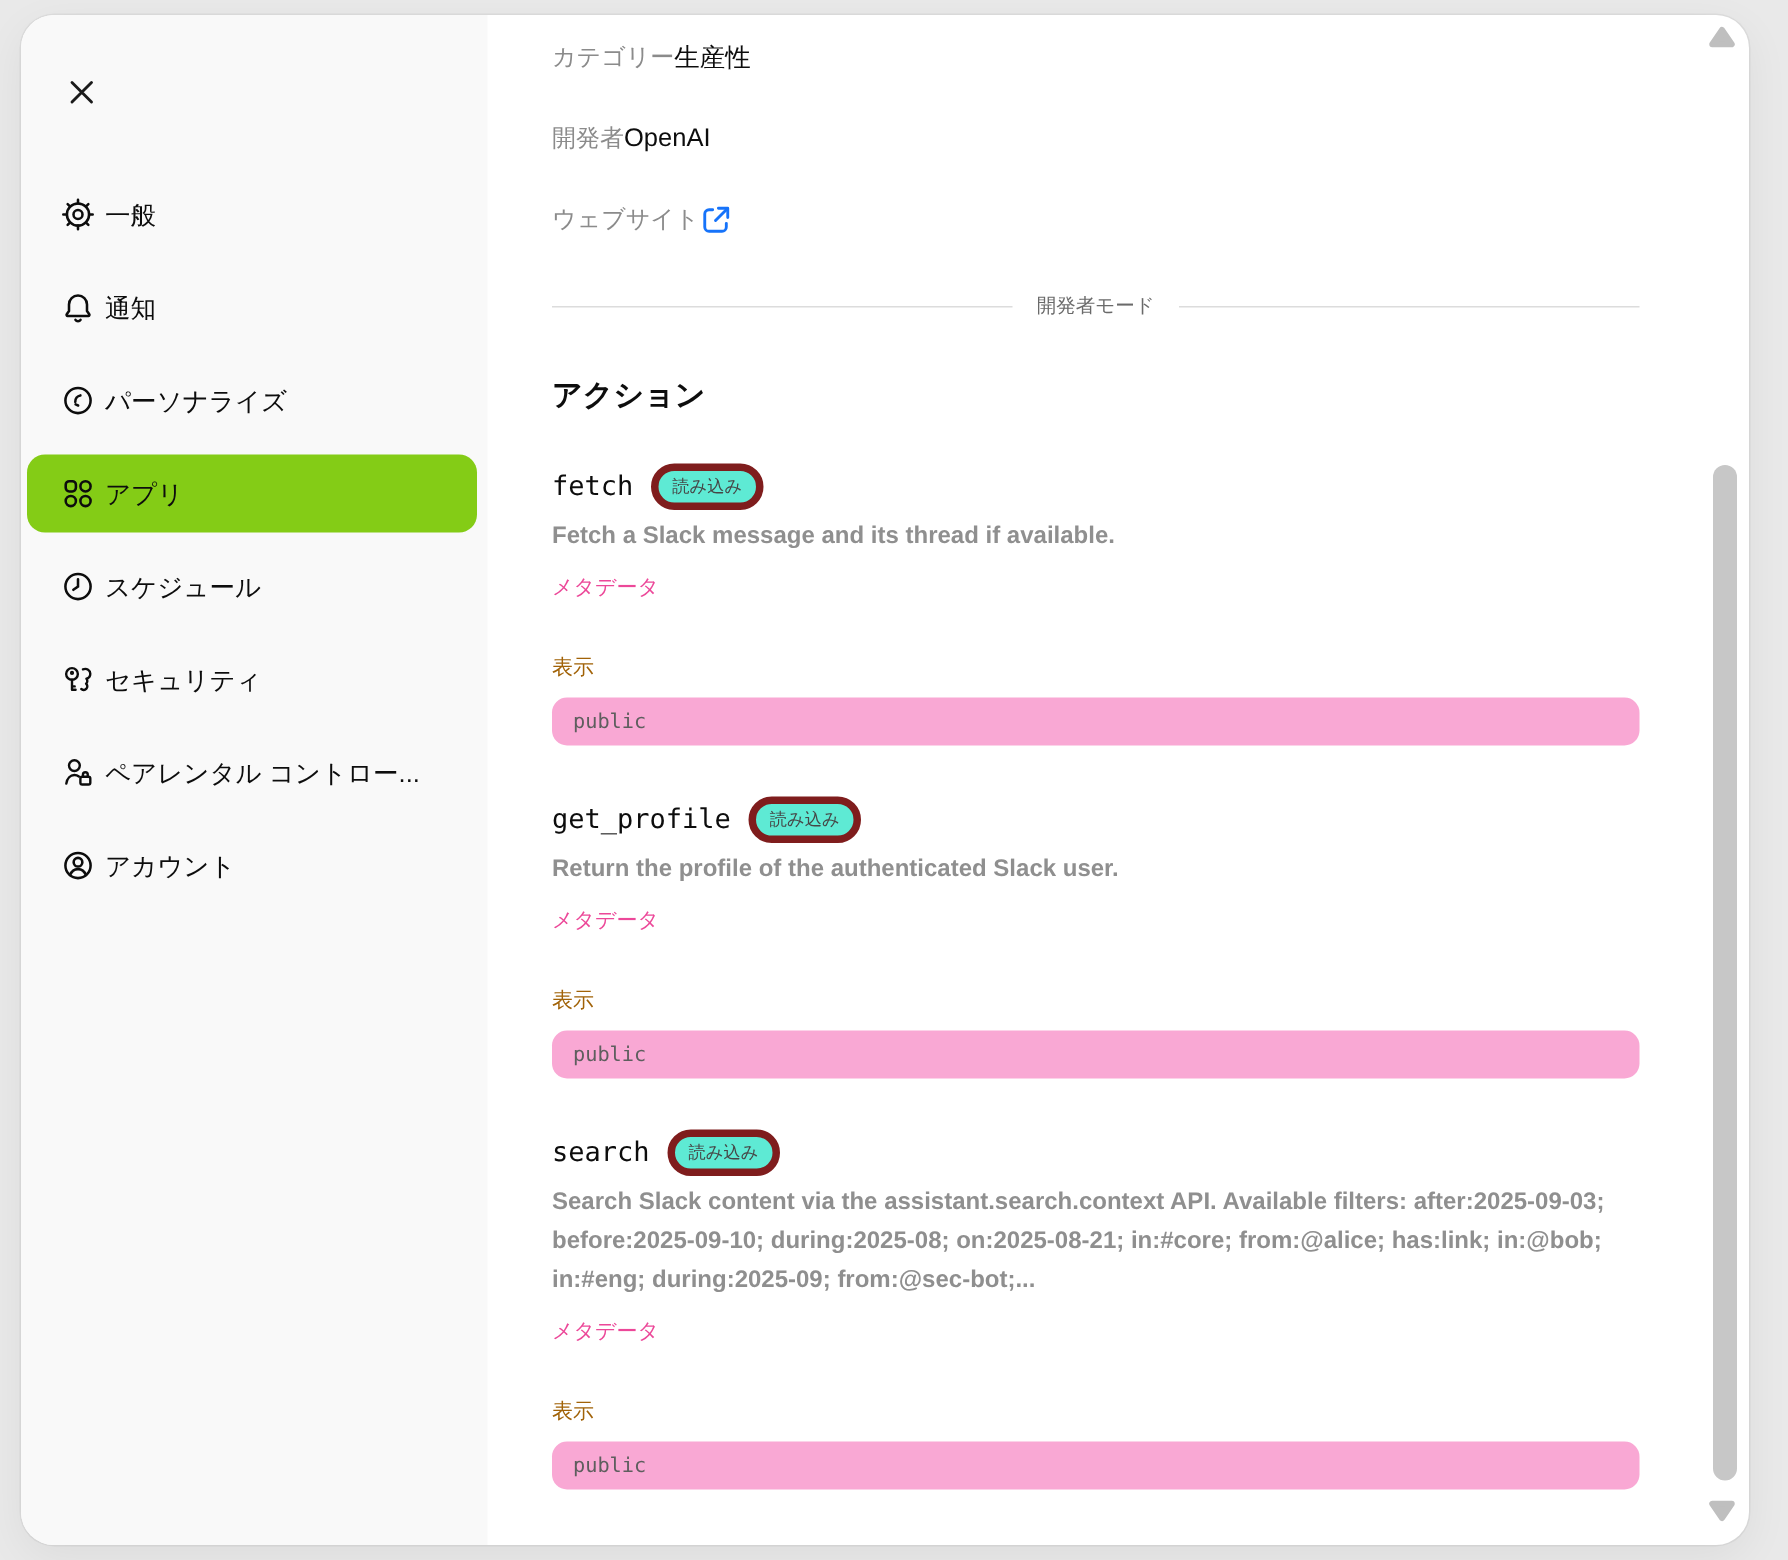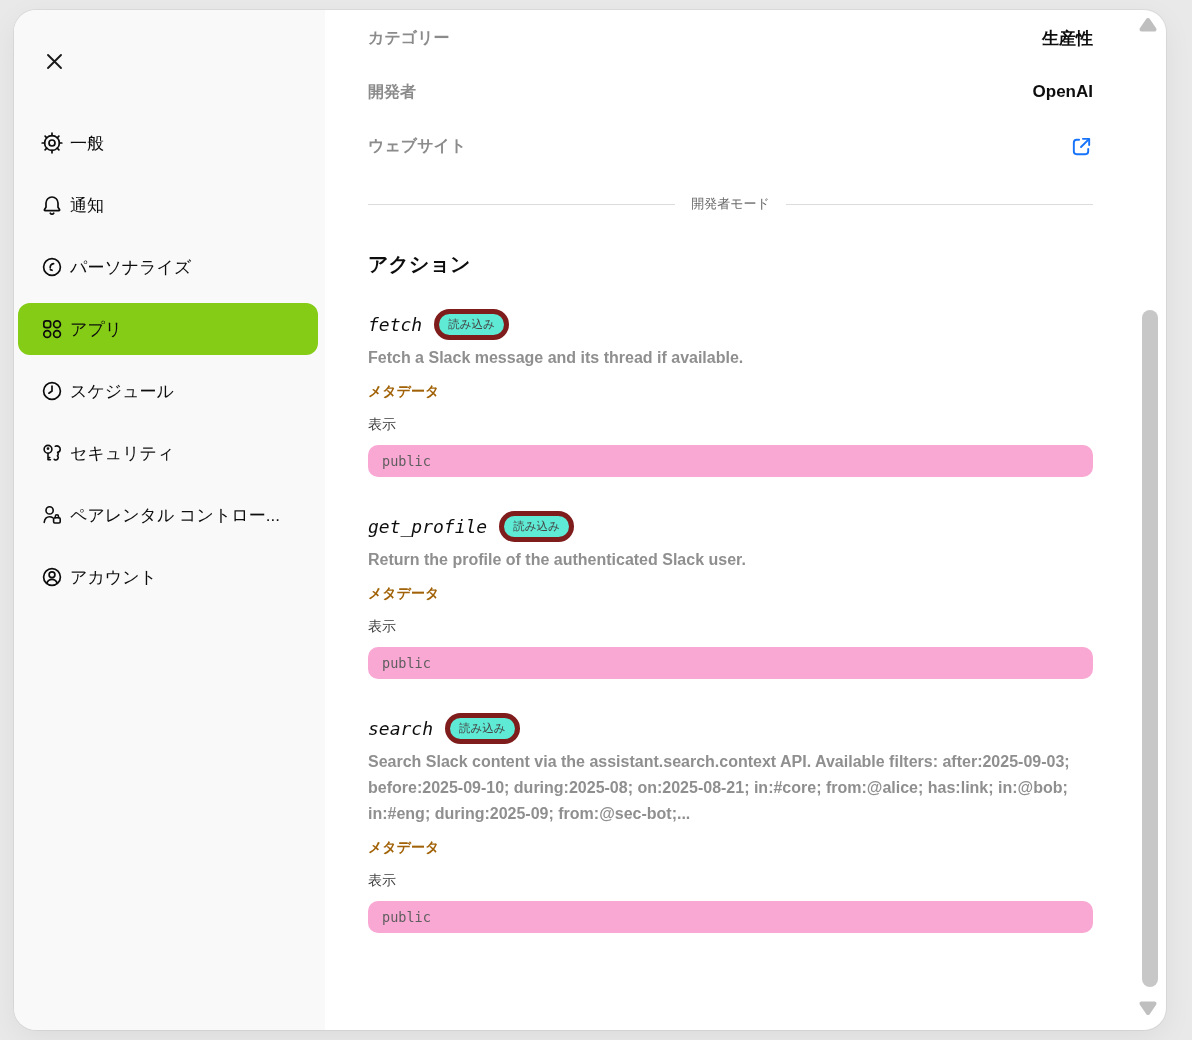--- a/index.html
+++ b/index.html
@@ -38,21 +38,21 @@
     font-size:17px; color:#0d0d0d; cursor:pointer;
     white-space:nowrap; overflow:hidden;
   }
   .nav-item.selected { background:#84cc16; }
   .nav-item svg { flex-shrink:0; }
   
   .main { flex:1; padding:0 73px 0 43px; position:relative; }
   .details { padding-top:1px; }
   .detail-row {
     height:54px; display:flex;
-    align-items:center; justify-content:space-between;font-weight:bold;
+    align-items:center; justify-content:flex-start;
   }
   .detail-label { font-size:16px; color:#8b8b8b; }
   .detail-value { font-size:17px; color:#0d0d0d; }
   .link-btn { display:flex; align-items:center; cursor:pointer; }
   .dev-divider {
     margin-top:22px; height:18px;
     display:flex; align-items:center; gap:16px;
     font-size:13px; color:#6a6a6a; white-space:nowrap;
   }
   .dev-divider .line { flex:1; height:1px; background:#dcdcdc; }
@@ -60,36 +60,36 @@
     margin-top:38px; font-size:20px; font-weight:bold; color:#0d0d0d;
     height:26px; line-height:26px;
   }
   .action-title {
     display:flex; align-items:center; height:26px;
   }
   .action-title.first { margin-top:34px; }
   .action-title.next { margin-top:36px; }
   .action-name {
     font-family:"DejaVu Sans Mono", monospace;
-    font-size:18px; color:#0d0d0d;font-style:italic;
+    font-size:18px; color:#0d0d0d;
   }
   .badge {
     margin-left:12px;
     display:inline-flex; align-items:center;
     border:5px solid #7f1d1d; border-radius:20px;
     padding:3px 9px; font-size:11.5px; color:#464646;
     background:#5eead4; white-space:nowrap;
   }
   .action-desc {
     margin-top:8px; font-size:16px; line-height:26px; color:#8f8f8f;
     max-width:730px;
     font-weight:bold;
   }
-  .action-meta { margin-top:12px; font-size:14px; color:#a16207; height:17px;font-weight:bold; }
-  .action-vis  { margin-top:16px; font-size:14px; color:#404040; height:17px; }
+  .action-meta { margin-top:12px; font-size:14px; color:#ec4899; height:17px; }
+  .action-vis  { margin-top:36px; font-size:14px; color:#a16207; height:17px; }
   .action-code {
     margin-top:12px; height:32px;
     background:#f9a8d4; border-radius:10px;
     display:flex; align-items:center; padding:0 14px;
     font-family:"DejaVu Sans Mono", monospace;
     font-size:13.5px; color:#5e5e5e;
   }
   
   .scroll-up   { position:absolute; top:7px;    right:8px; cursor:pointer; }
   .scroll-down { position:absolute; bottom:10px; right:8px; cursor:pointer; }

